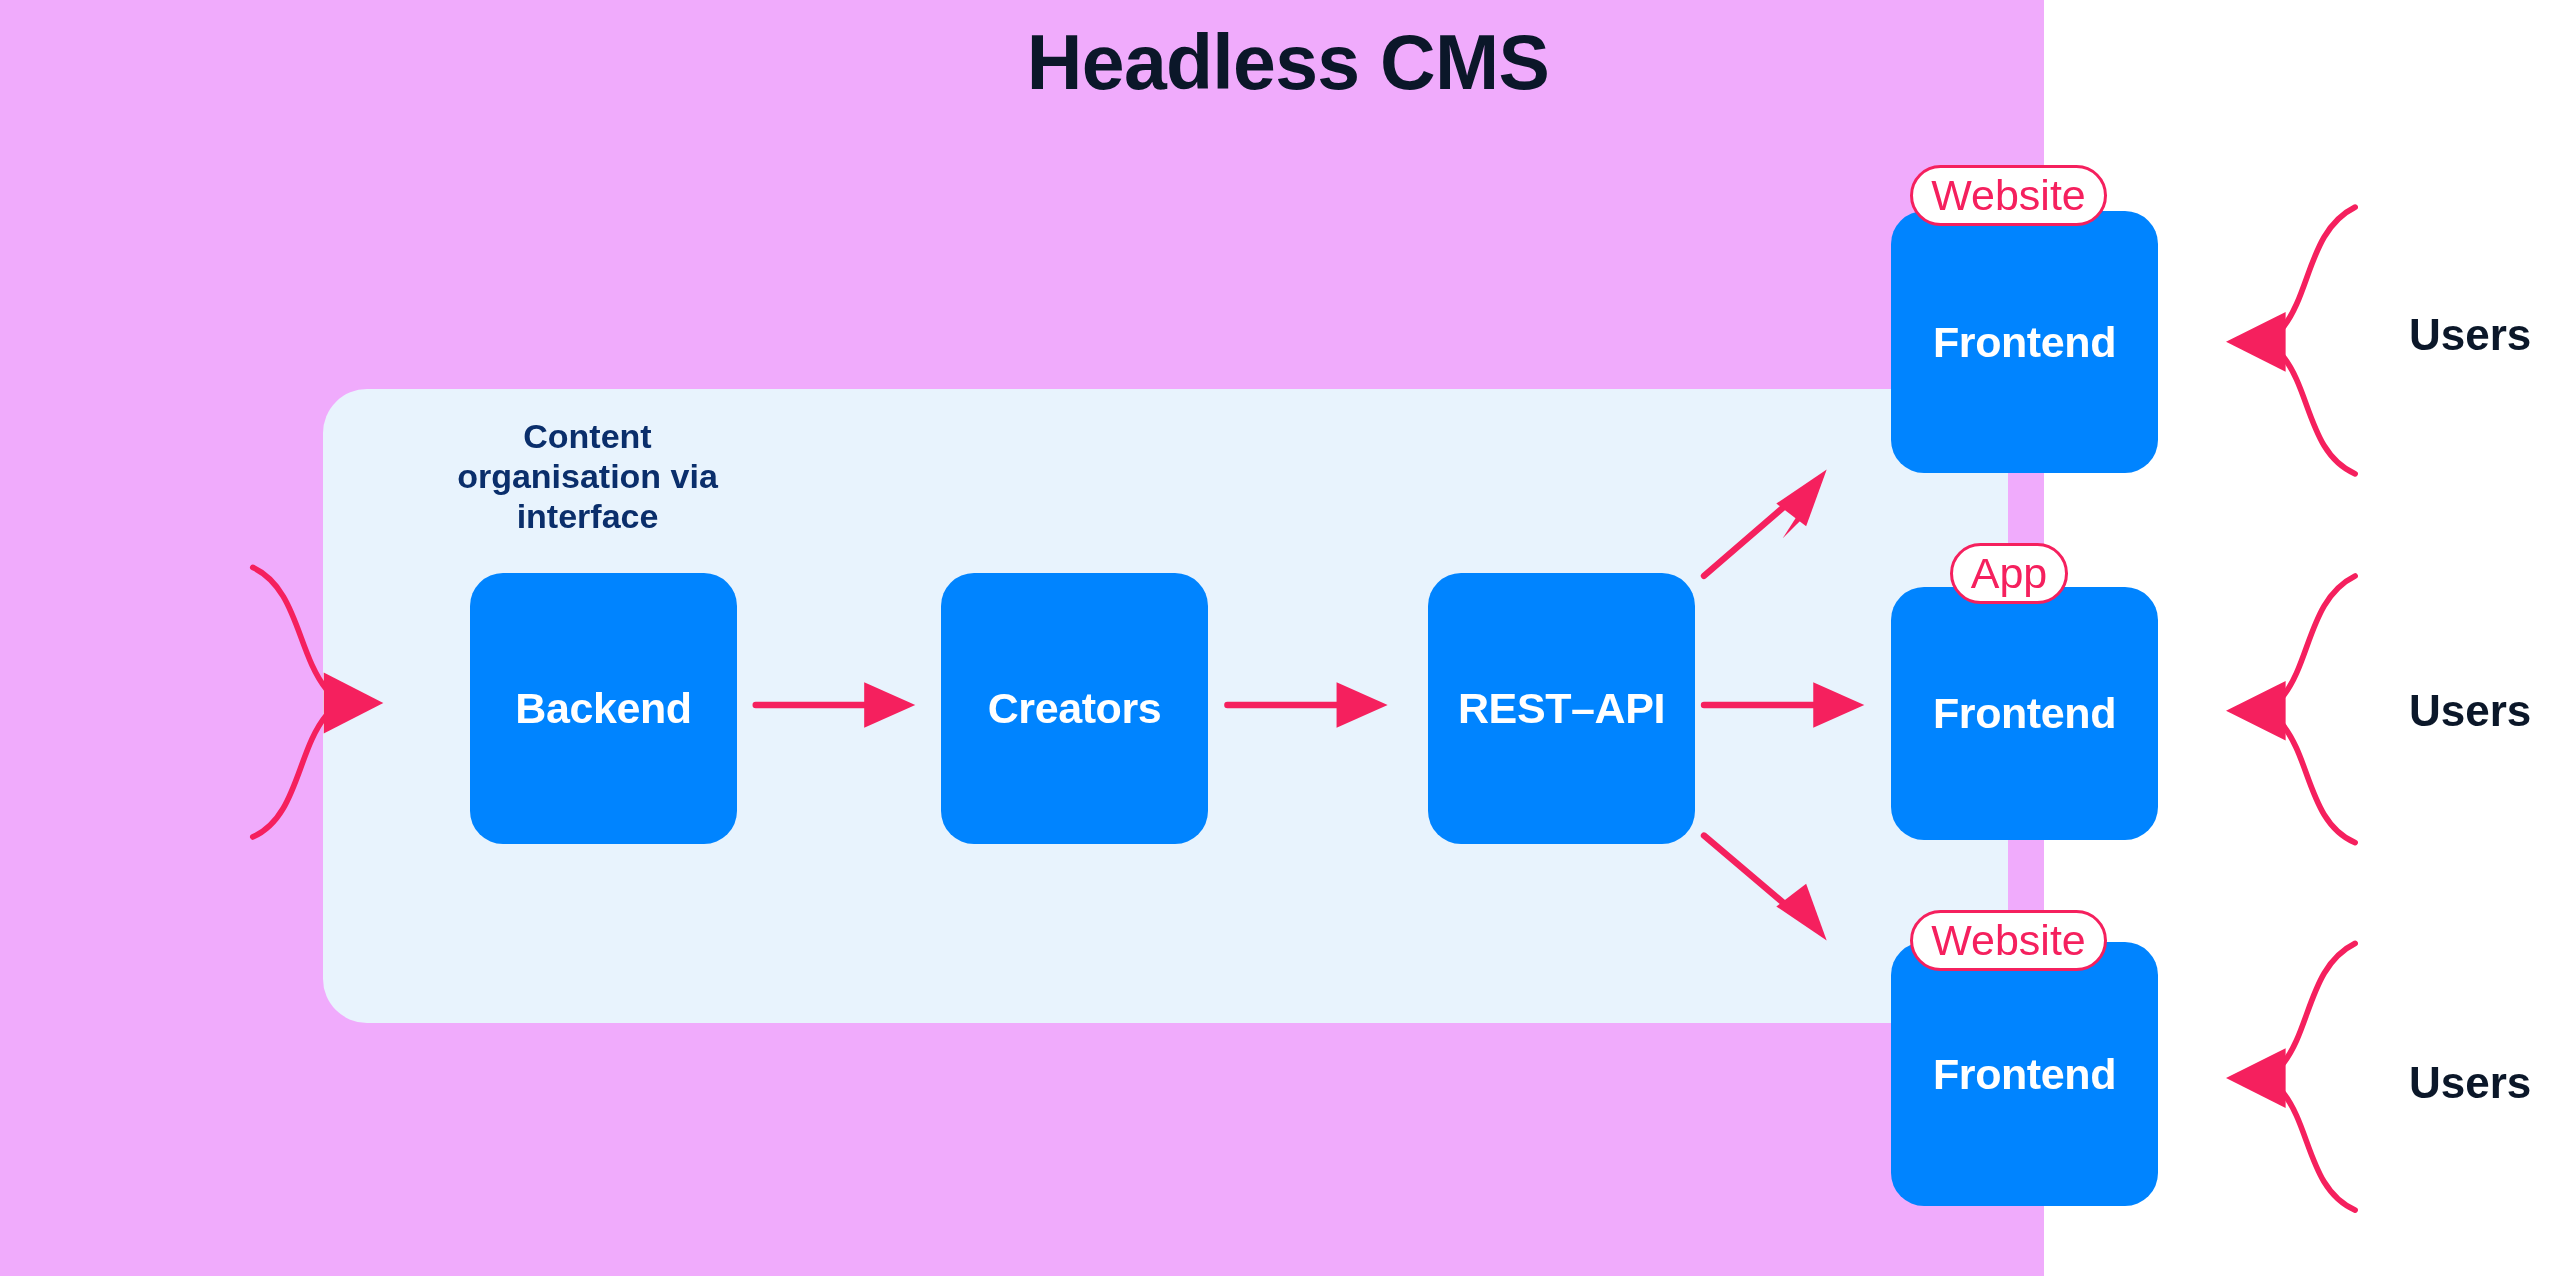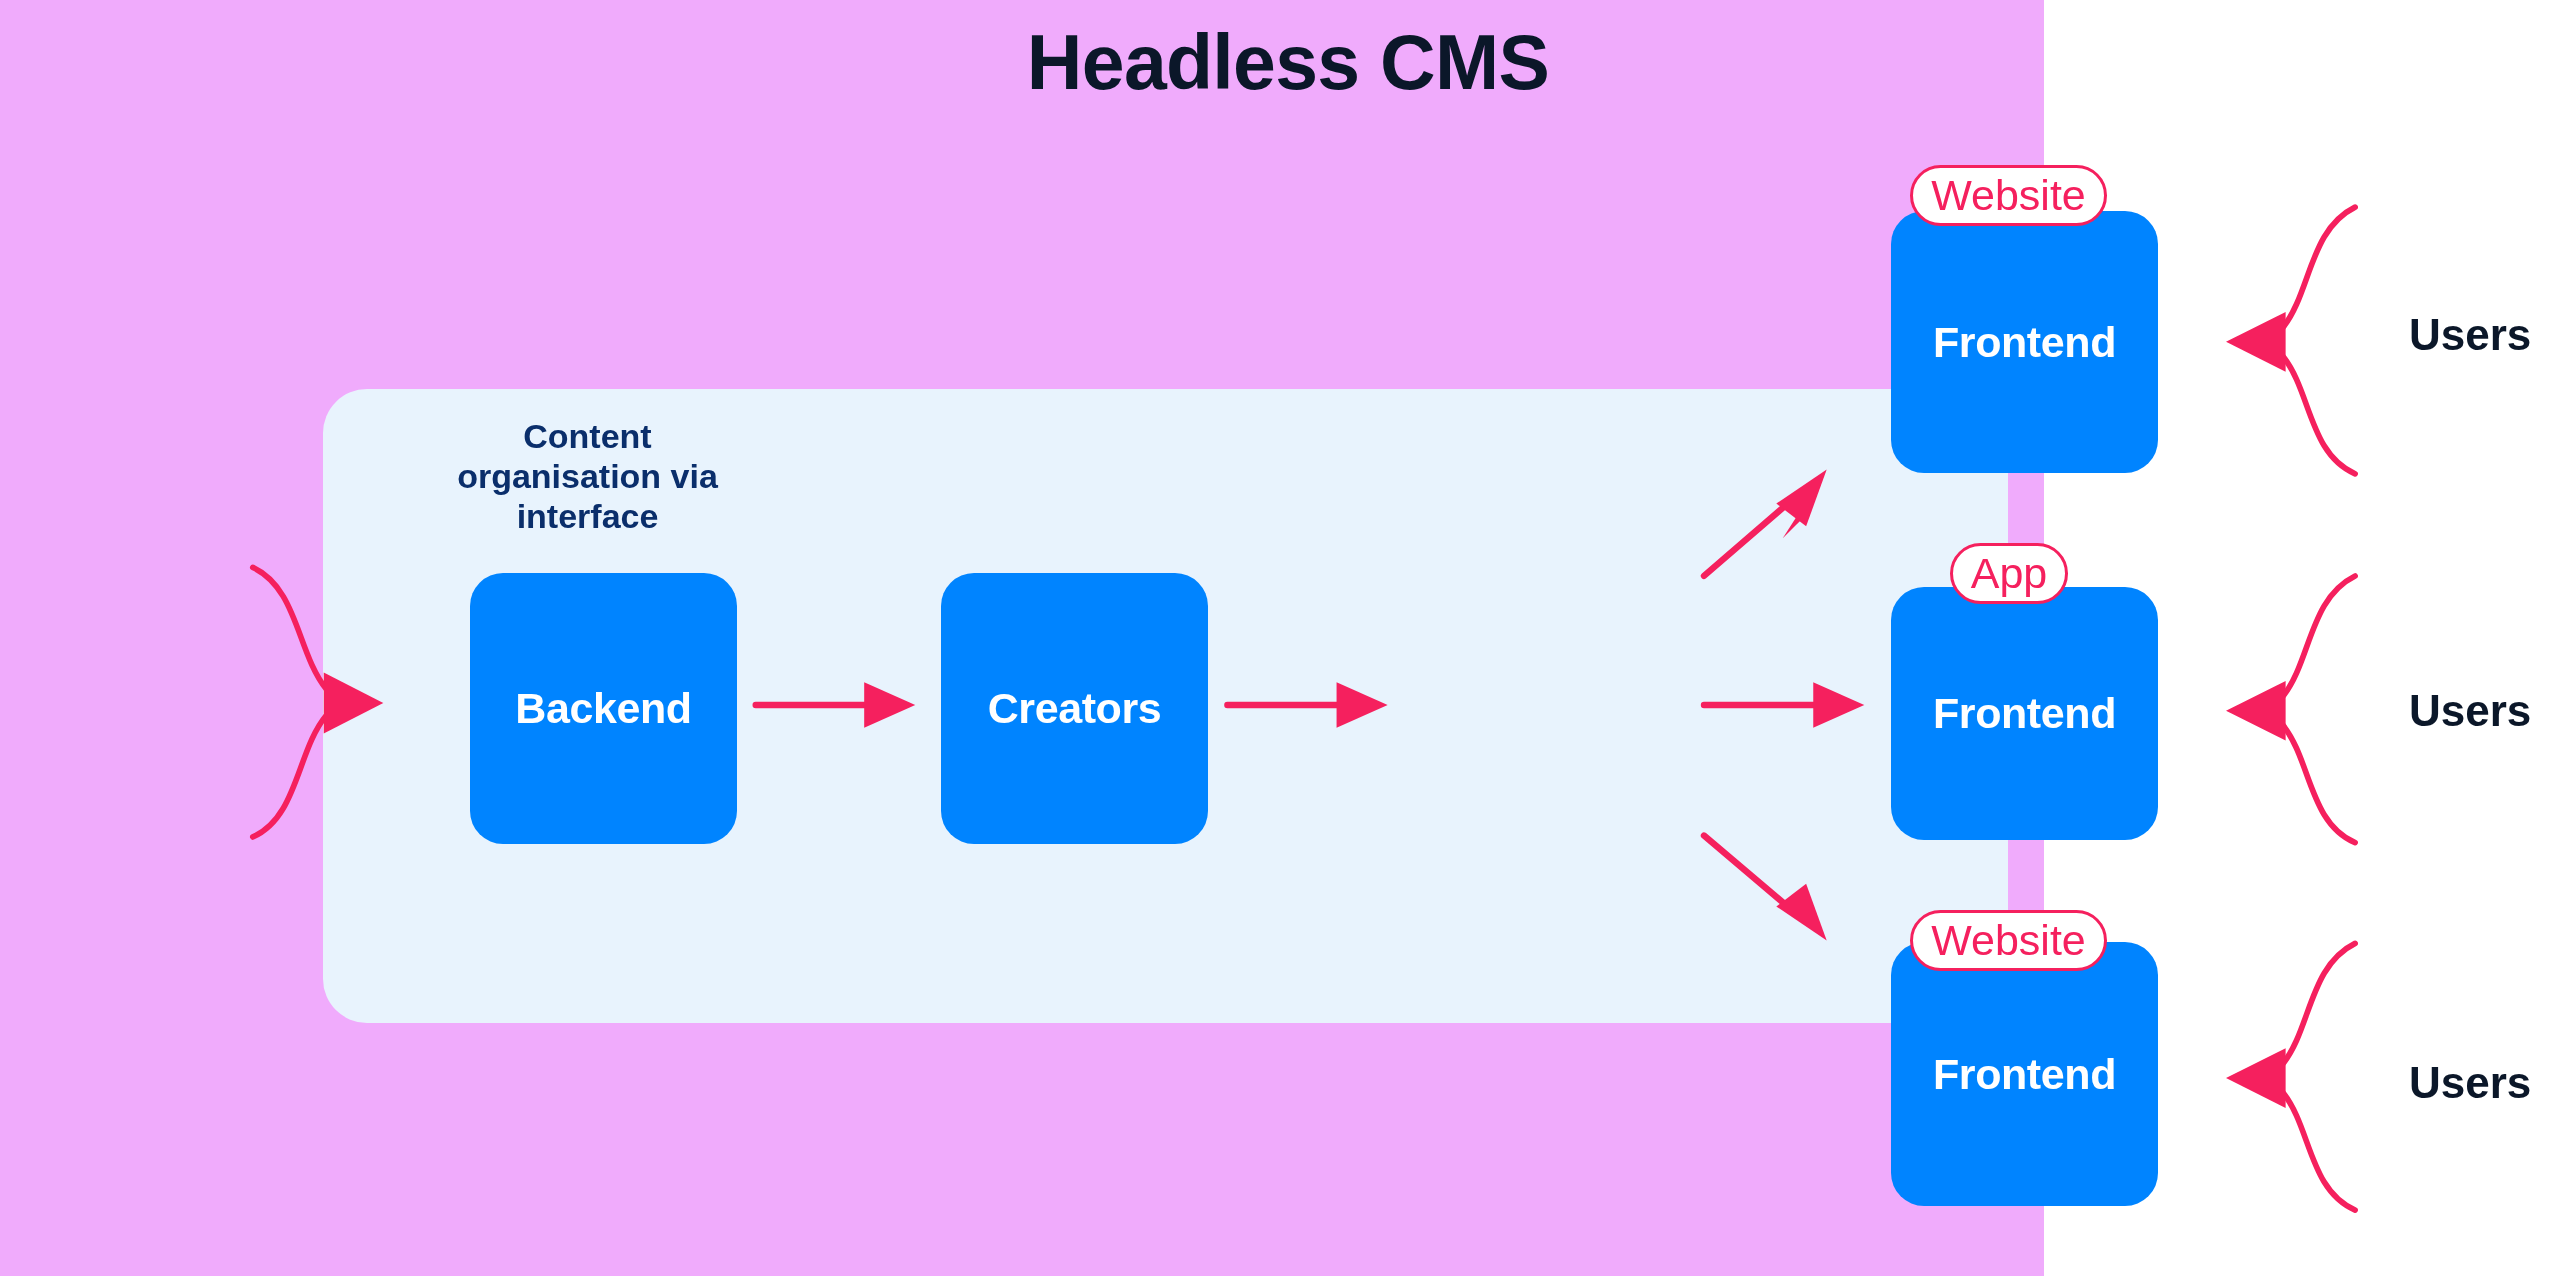--- a/index.html
+++ b/index.html
@@ -84,20 +84,21 @@
   <div class="title">Headless CMS</div>
 
   <div class="cms-panel"></div>
 
   <div class="caption">Content organisation via interface</div>
 
   <div class="node node-backend">Backend</div>
 
   <div class="node node-database">Creators</div>
 
+  <div class="node node-restapi">REST–API</div>
 
   <div class="node node-fe-top">Frontend</div>
 
   <div class="node node-fe-mid">Frontend</div>
 
   <div class="node node-fe-bot">Frontend</div>
 
   <div class="pill pill-website-top">Website</div>
 
   <div class="pill pill-app">App</div>

